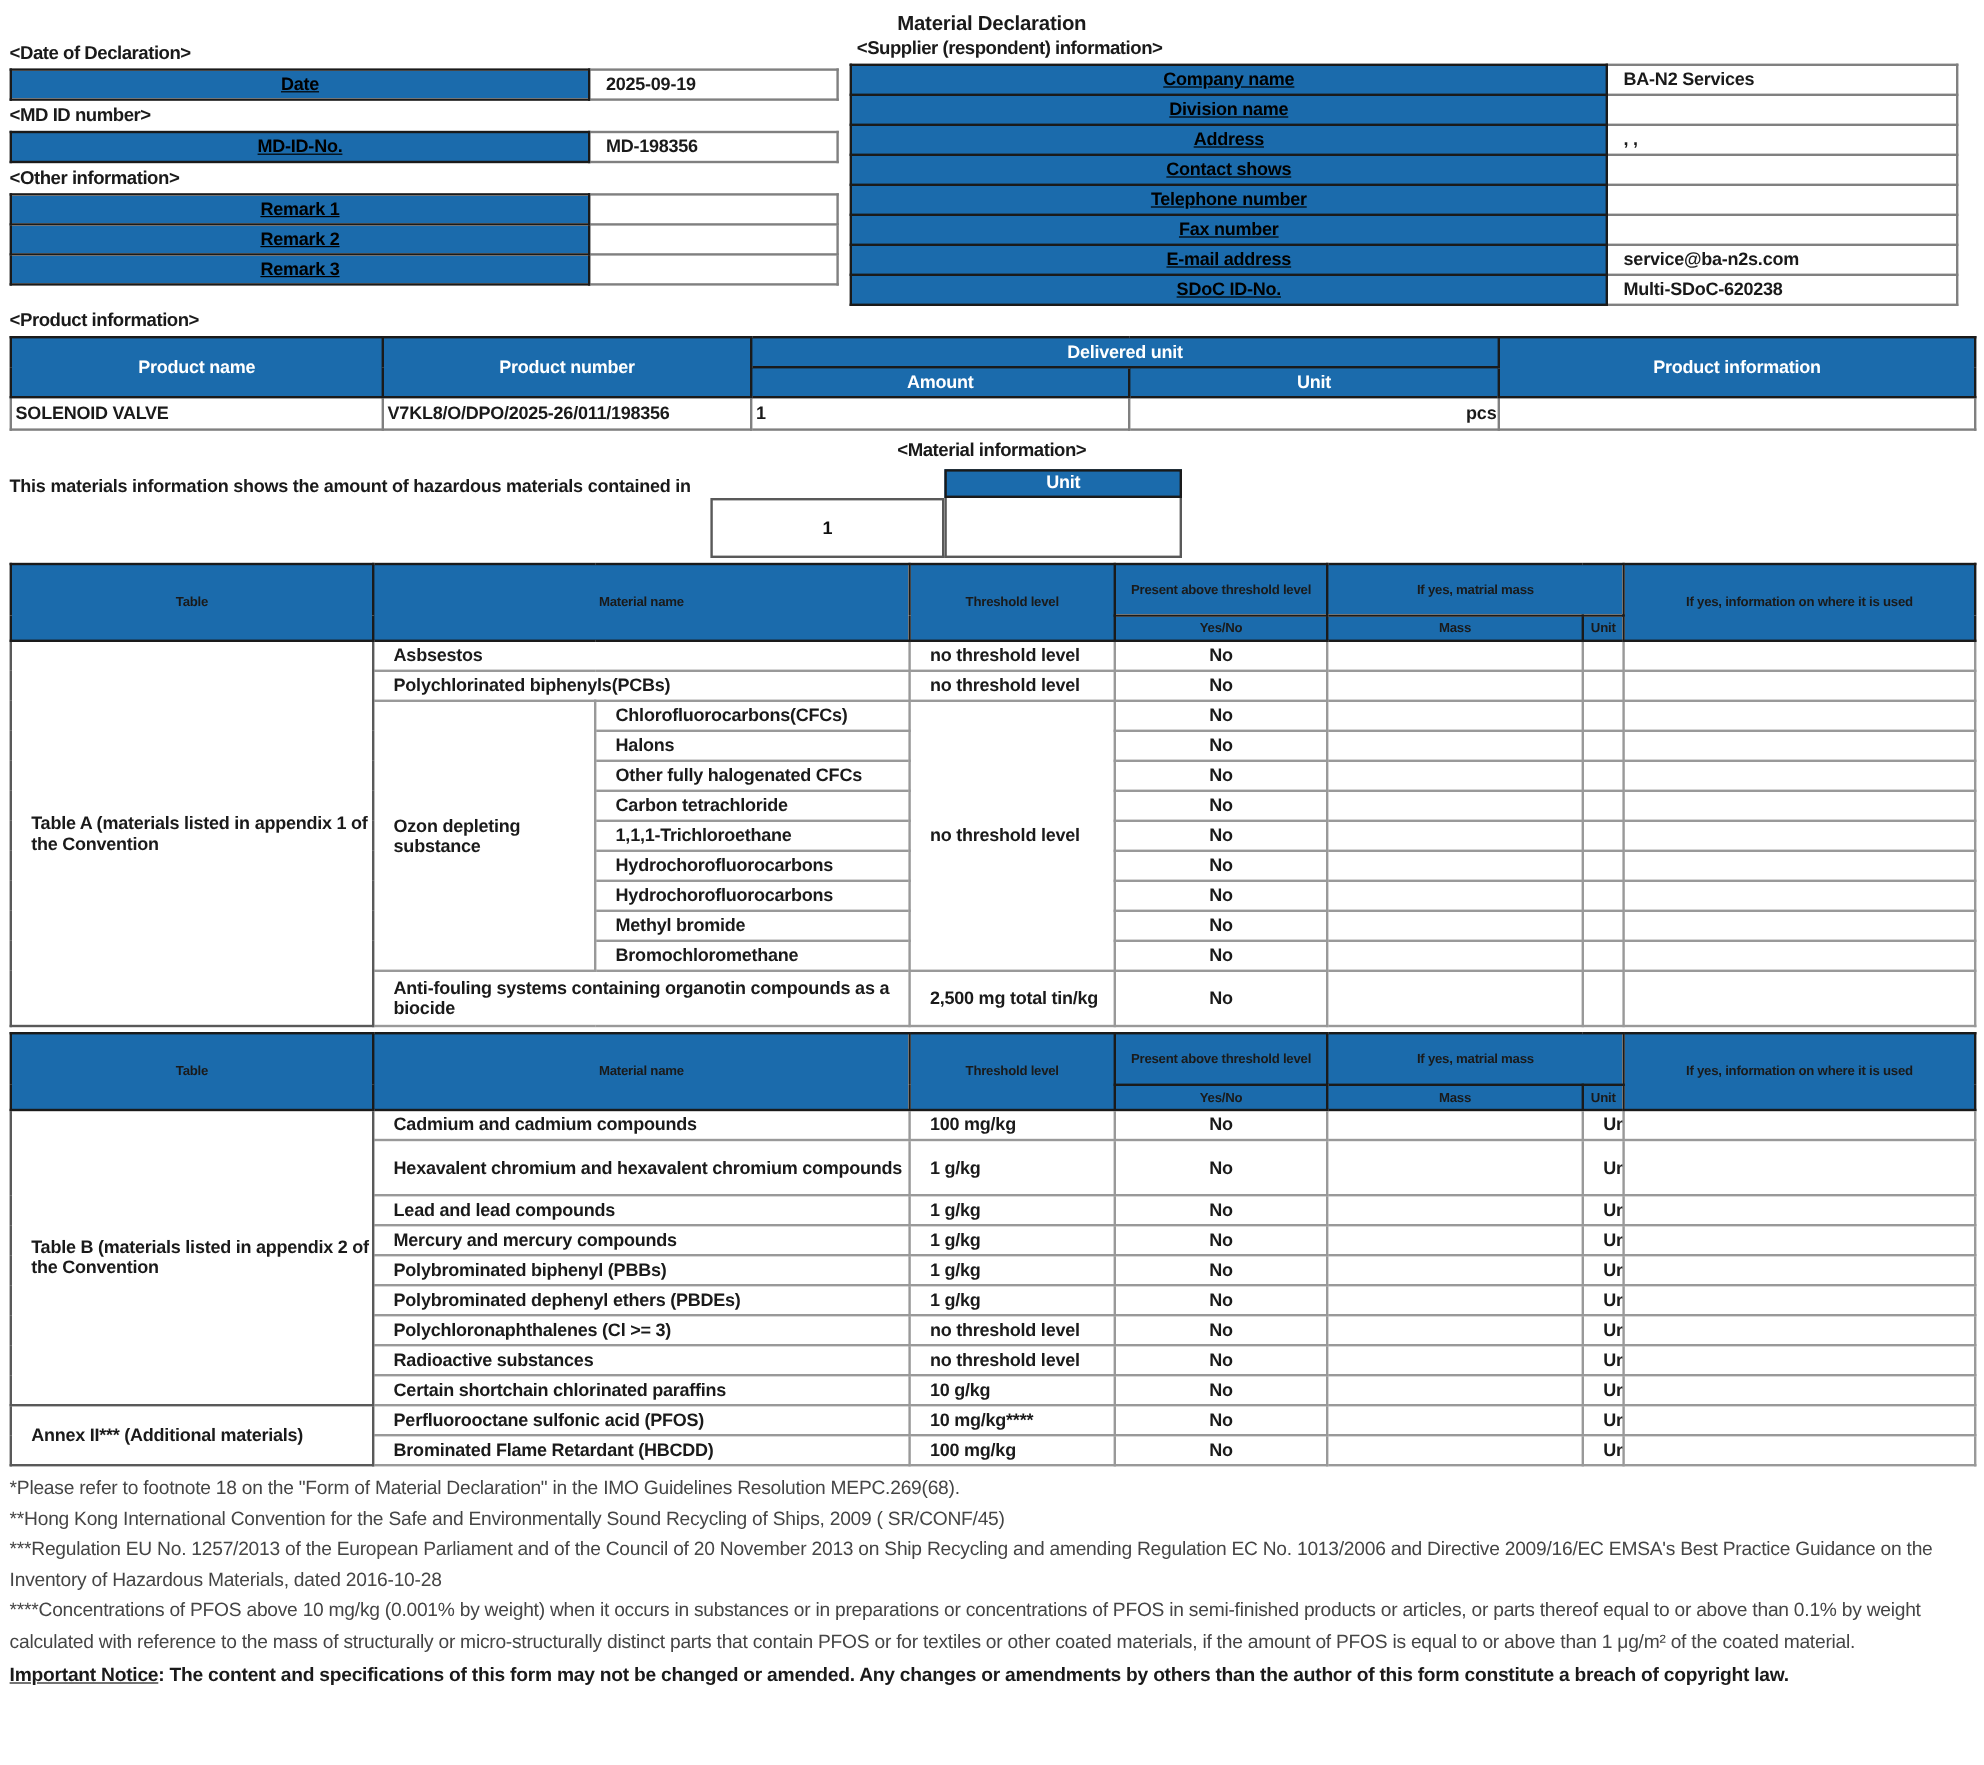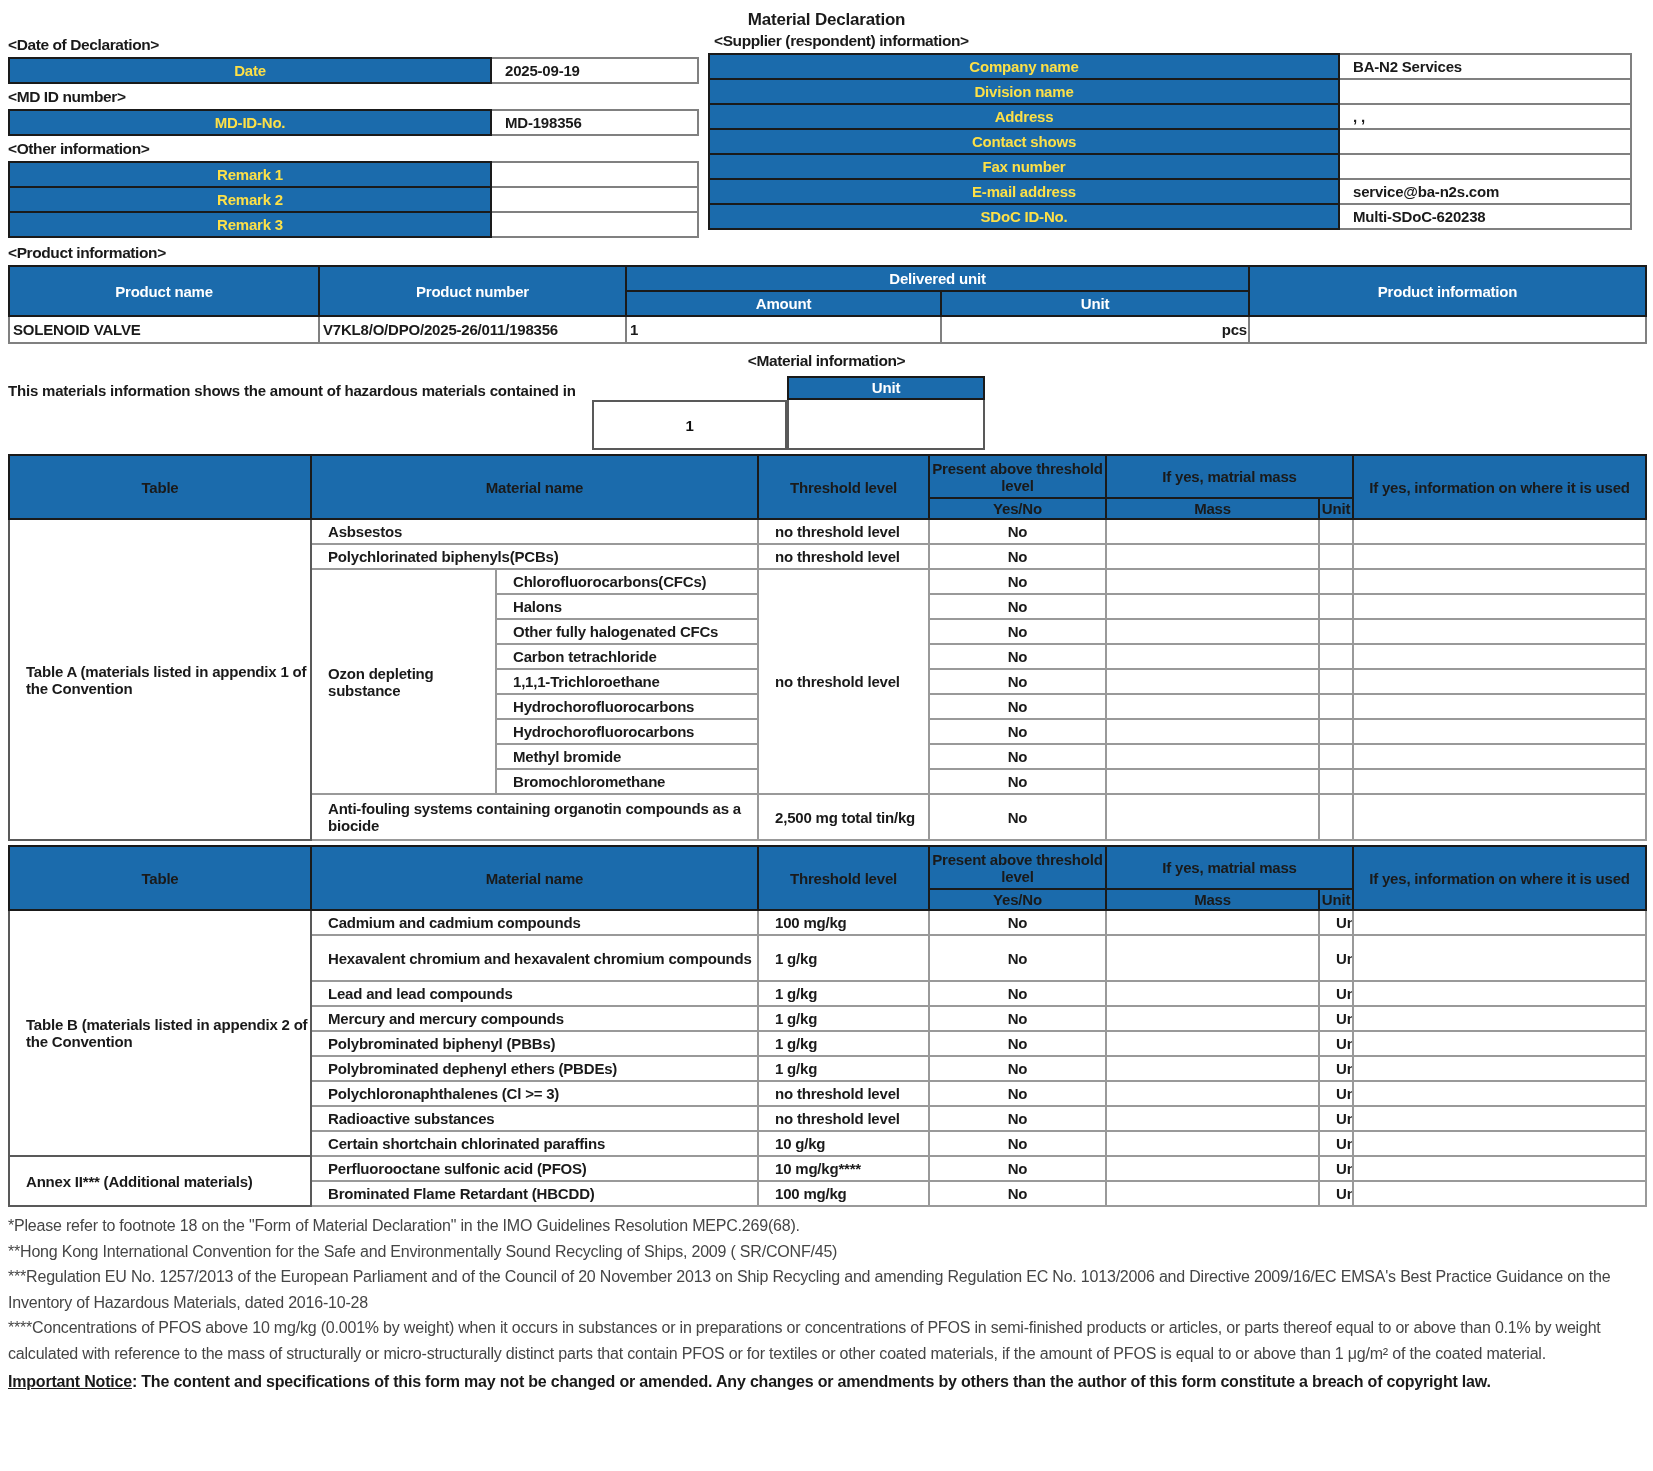--- a/index.html
+++ b/index.html
@@ -27,22 +27,23 @@
   .top-left { width:700px; }
   .top-right { width:937px; }
   .top-right .section-label { margin:0 0 3px 6px; }
 
   table { border-collapse:collapse; table-layout:fixed; }
   td { overflow:hidden; }
 
   .kv-table { width:689px; margin-bottom:2px; }
   .kv-table td { height:25px; font-size:15px; font-weight:bold; }
   .kv-label {
-    background:#1B6BAC; color:#fde047; text-align:center;
+    background:#1B6BAC; color:#000000; text-align:center;
     border:2px solid #1a1a1a;
+    text-decoration:underline;
   }
   .kv-value {
     background:#fff; color:#1a1a1a; text-align:left; padding-left:13px;
     border:2px solid #808080;
   }
 
   .supplier-table { width:922px; }
   .supplier-table td { height:25px; font-size:15px; font-weight:bold; }
 
   
@@ -72,21 +73,21 @@
   .mi-unitcol { width:198px; }
   .mi-unit-hdr {
     height:24px; background:#1B6BAC; color:#fff; font-weight:bold;
     font-size:15px; text-align:center; border:2px solid #1a1a1a; line-height:20px;
   }
   .mi-unit-box { height:50px; border:2px solid #595959; border-top:none; background:#fff; }
 
   
   .mat-table { width:1637px; margin-top:4px; }
   .mat-table td { font-size:15px; font-weight:bold; color:#1a1a1a; }
-  .mat-table .th-blue { font-size:15px; }
+  .mat-table .th-blue { font-size:11px; }
   .mat-table td.d {
     background:#fff; border:2px solid #999999; vertical-align:middle;
   }
   .mat-table td.left { text-align:left; padding-left:16px; }
   .mat-table td.center { text-align:center; }
   .mat-table tr.h1 td { height:43px; }
   .mat-table tr.h2 td { height:21px; }
   .mat-table tr.r td { height:25px; }
   .mat-table tr.r2 td { height:46px; }
   .tbl-label { border:2px solid #595959 !important; }
@@ -179,20 +180,24 @@
         <tr>
           <td class="kv-label">Division name</td>
           <td class="kv-value"></td>
         </tr>
         <tr>
           <td class="kv-label">Address</td>
           <td class="kv-value">, ,</td>
         </tr>
         <tr>
           <td class="kv-label">Contact shows</td>
+          <td class="kv-value"></td>
+        </tr>
+        <tr>
+          <td class="kv-label">Telephone number</td>
           <td class="kv-value"></td>
         </tr>
         <tr>
           <td class="kv-label">Fax number</td>
           <td class="kv-value"></td>
         </tr>
         <tr>
           <td class="kv-label">E-mail address</td>
           <td class="kv-value">service@ba-n2s.com</td>
         </tr>

